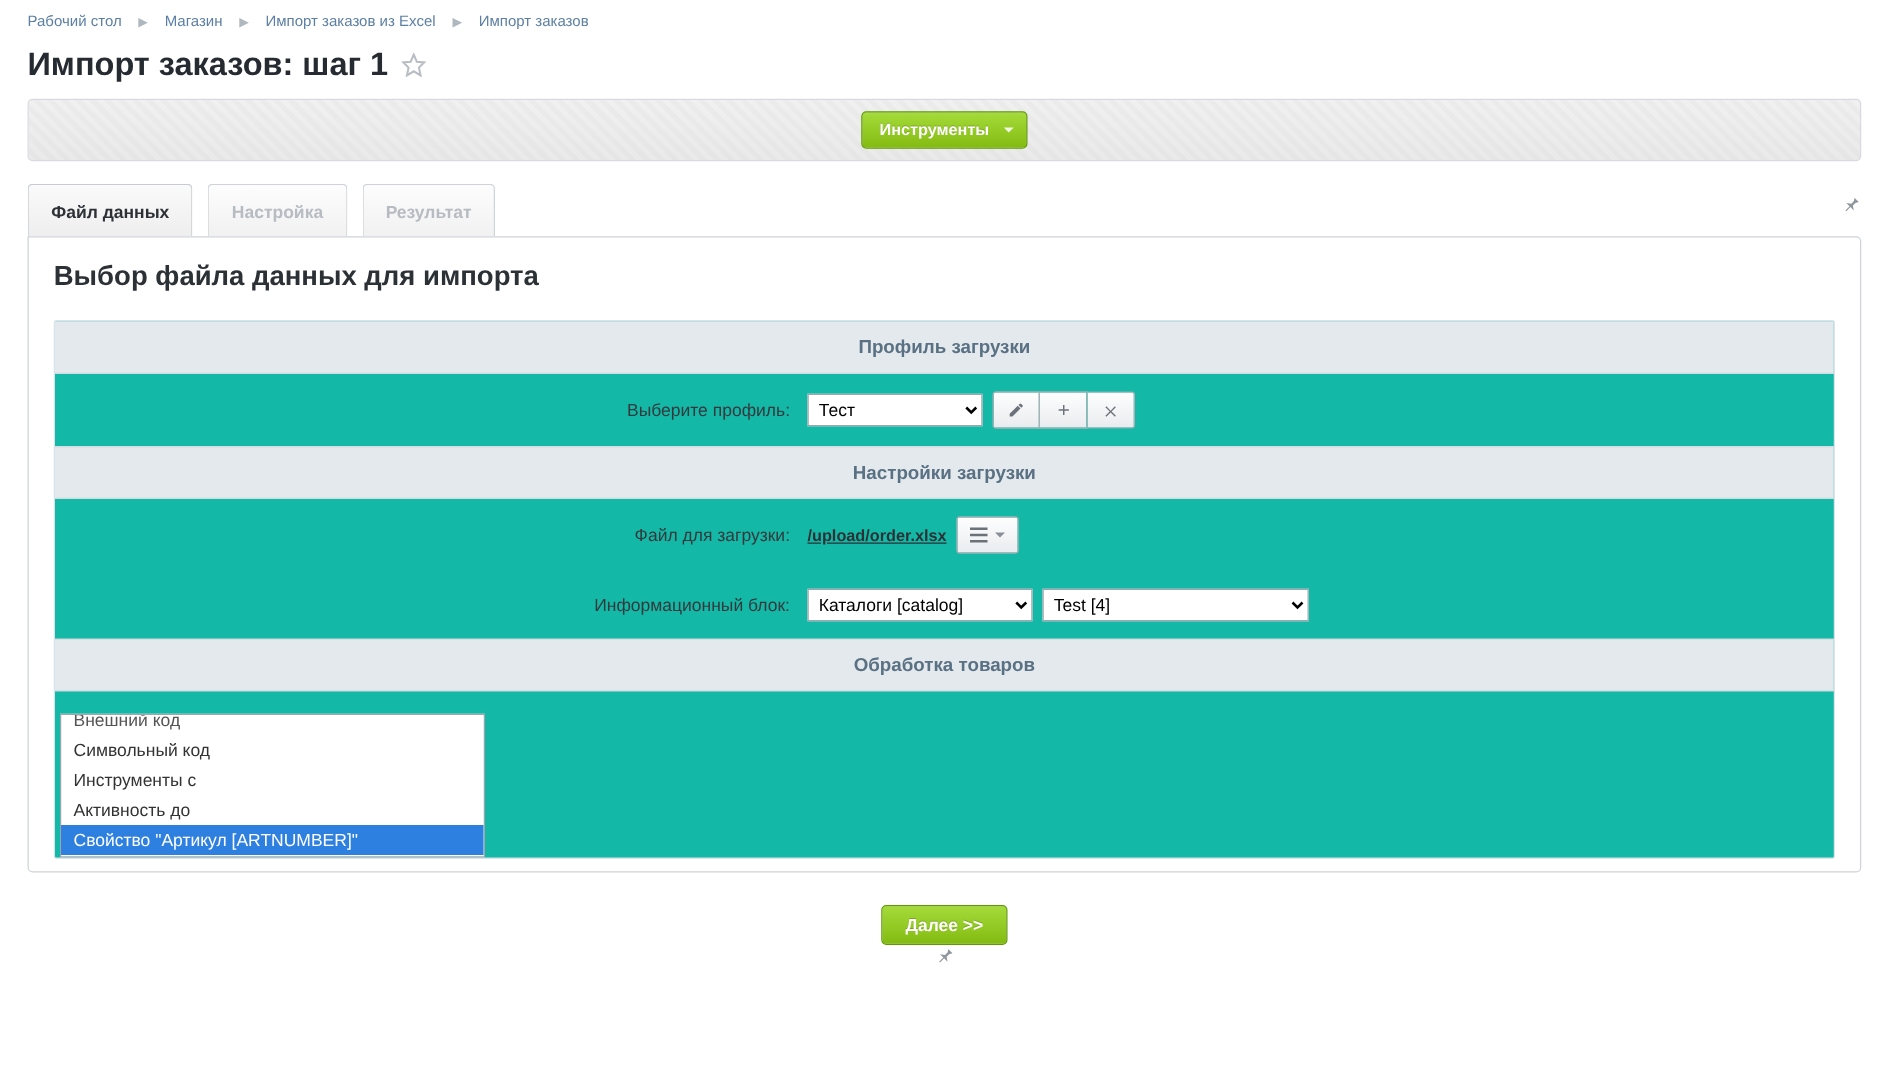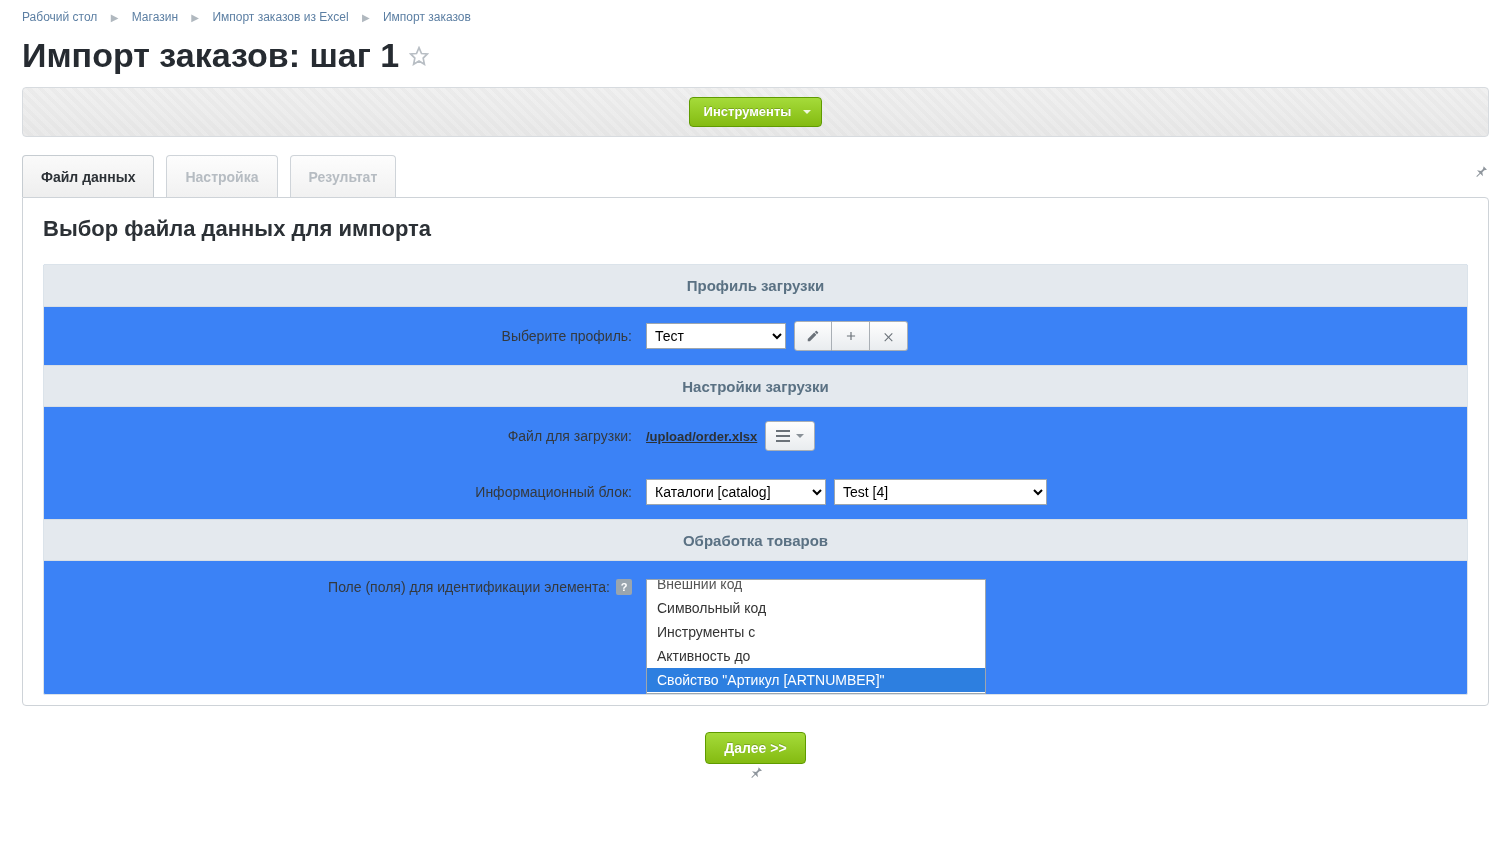--- a/index.html
+++ b/index.html
@@ -31,21 +31,21 @@
   }
 
   
   .page-title-wrap {
     padding: 6px 22px 12px;
     display: flex;
     align-items: center;
     gap: 10px;
   }
   .page-title {
-    font-size: 34px;
+    font-size: 26px;
     font-weight: bold;
     color: #262b31;
   }
   .star-icon svg { width: 20px; height: 20px; display:block; }
 
   
   .toolbar {
     margin: 0 22px;
     height: 50px;
     background:
@@ -122,21 +122,21 @@
   }
   .panel-title {
     font-size: 22px;
     font-weight: bold;
     color: #2c3136;
     margin-bottom: 22px;
   }
 
   .form-area {
     border: 1px solid #dbe3ea;
-    background: #3b82f6;
+    background: #14b8a6;
     border-radius: 2px;
   }
 
   .section-head {
     height: 42px;
     background: #e4e9ee;
     color: #5a7183;
     font-weight: bold;
     font-size: 15px;
     display: flex; align-items: center; justify-content: center;
@@ -346,24 +346,20 @@
           </select>
           <select class="native" style="width:213px">
             <option>Test [4]</option>
           </select>
         </div>
       </div>
 
       <div class="section-head">Обработка товаров</div>
 
       <div class="field-row tall">
-        <div class="field-label" style="display:flex;justify-content:flex-end;align-items:center">
-          <span>Поле (поля) для идентификации элемента:</span>
-          <span class="help-icon">?</span>
-        </div>
         <div class="field-ctrl">
           <div class="listbox-wrap">
             <div class="listbox-inner">
               <div style="height:10px"></div>
               <div class="opt" style="margin-top:-18px;color:#555">Внешний код</div>
               <div class="opt">Символьный код</div>
               <div class="opt">Инструменты с</div>
               <div class="opt">Активность до</div>
               <div class="opt selected">Свойство "Артикул [ARTNUMBER]"</div>
               <div style="height:60px"></div>

